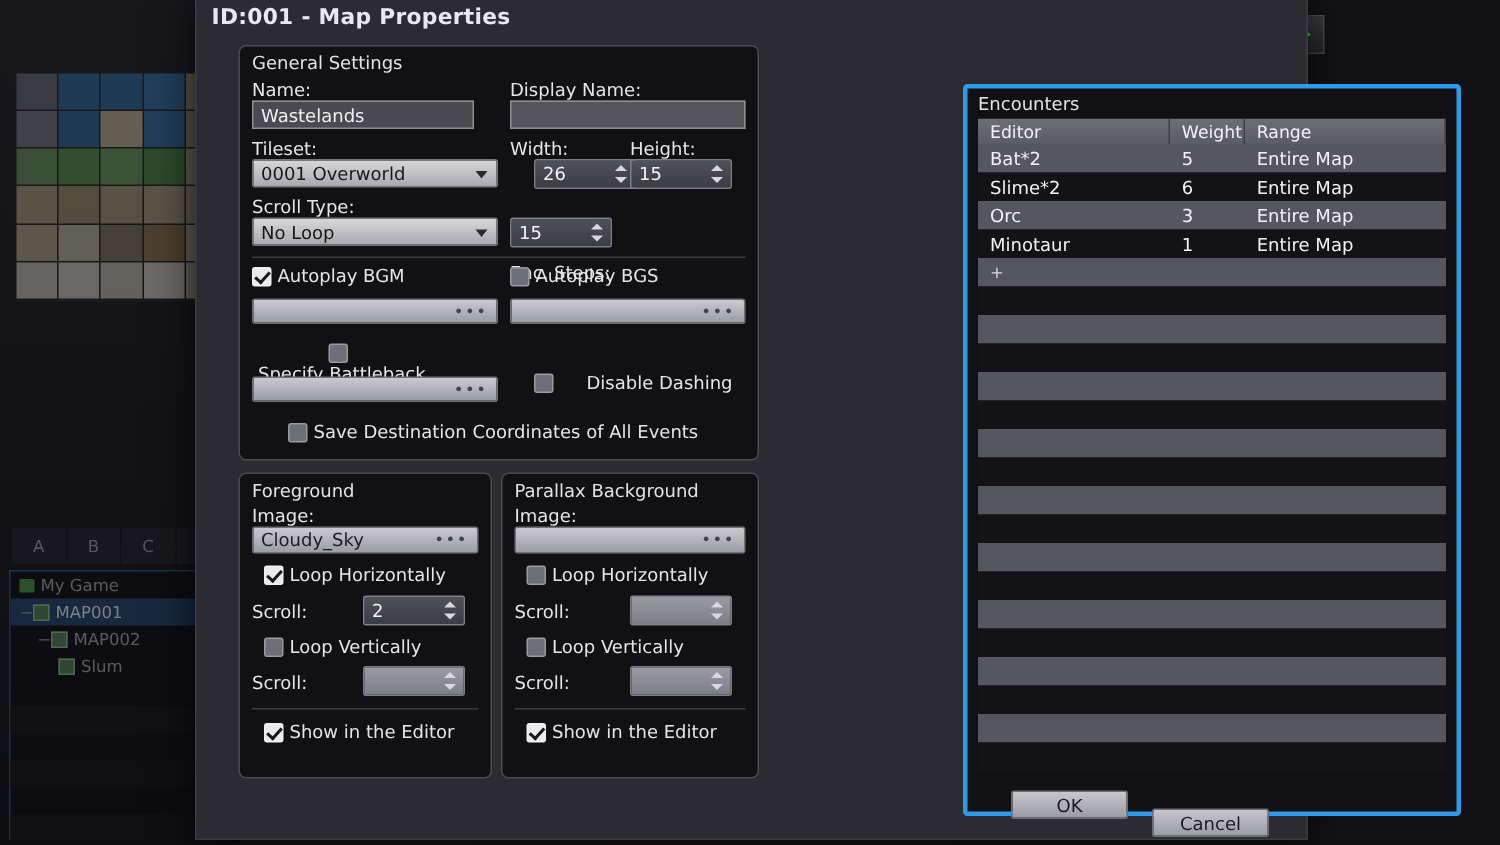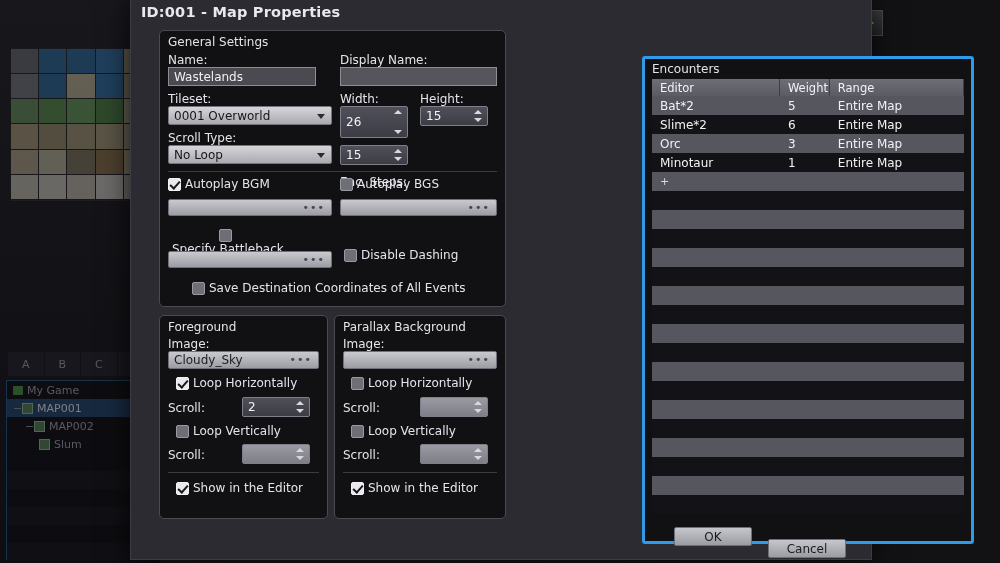--- a/index.html
+++ b/index.html
@@ -213,21 +213,21 @@
         <span class="lbl" style="left:180px;top:22px;">Display Name:</span>
         <div class="txt empty" style="left:180px;top:36px;width:157px;height:19px;"></div>
 
         <span class="lbl" style="left:8px;top:61px;">Tileset:</span>
         <div class="combo" style="left:8px;top:75px;width:164px;height:19px;">
           <span>0001 Overworld</span>
           <i class="arw"></i>
         </div>
 
         <span class="lbl" style="left:180px;top:61px;">Width:</span>
-        <div class="spin" style="left:180px;top:75px;width:68px;height:32px;">
+        <div class="spin" style="left:196px;top:75px;width:68px;height:20px;">
           <span>26</span>
           <span class="sp">
               <b class="u"></b>
               <b class="d"></b>
             </span>
         </div>
 
         <span class="lbl" style="left:260px;top:61px;">Height:</span>
         <div class="spin" style="left:260px;top:75px;width:68px;height:20px;">
           <span>15</span>
@@ -274,21 +274,21 @@
 
         <div class="cb" style="left:8px;top:198px;flex-direction:column;">
           <span class="box"></span>
           <span class="t">Specify Battleback</span>
         </div>
         <div class="pick" style="left:8px;top:220px;width:164px;height:17px;">
           <span></span>
           <i class="dots">•••</i>
         </div>
 
-        <div class="cb" style="left:184px;top:217px;">
+        <div class="cb" style="left:196px;top:217px;gap:18px;">
           <span class="box"></span>
           <span class="t">Disable Dashing</span>
         </div>
 
         <div class="cb" style="left:32px;top:250px;">
           <span class="box"></span>
           <span class="t">Save Destination Coordinates of All Events</span>
         </div>
       </div>
 

